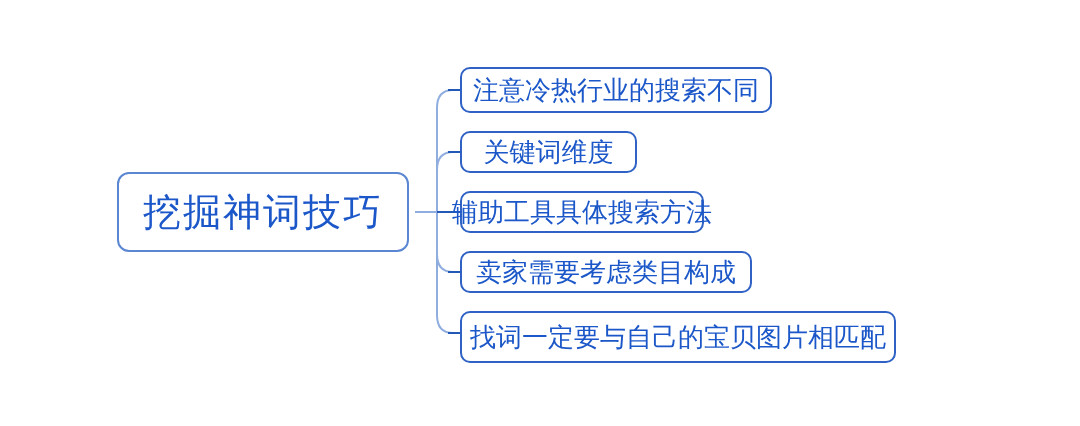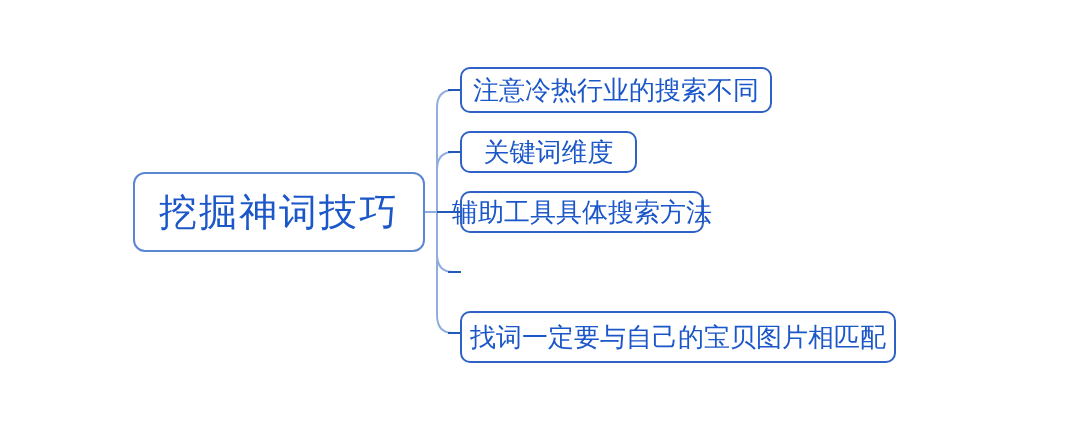--- a/index.html
+++ b/index.html
@@ -27,21 +27,21 @@
     box-sizing: border-box;
     display: flex;
     align-items: center;
     justify-content: center;
     background: #ffffff;
     color: var(--text, #1b57c8);
     white-space: nowrap;
     cursor: default;
   }
   .node.root {
-    left: 133px;
+    left: 117px;
     top: 172px;
     width: 292px;
     height: 80px;
     border: 2px solid var(--root-border, #5b87d2);
     border-radius: 12px;
     font-size: 38px;
     letter-spacing: 2px;
   }
   .node.child {
     left: 460px;
@@ -76,15 +76,16 @@
       <path d="M448,272 H461" stroke="#2359b6"></path>
       <path d="M448,333 H461" stroke="#2359b6"></path>
     </g>
   </svg>
 
   <div class="node root">挖掘神词技巧</div>
 
   <div class="node child c1">注意冷热行业的搜索不同</div>
   <div class="node child c2">关键词维度</div>
   <div class="node child c3">辅助工具具体搜索方法</div>
+  <div class="node child c4">卖家需要考虑类目构成</div>
   <div class="node child c5">找词一定要与自己的宝贝图片相匹配</div>
 
 </div>
 
 </body></html>

